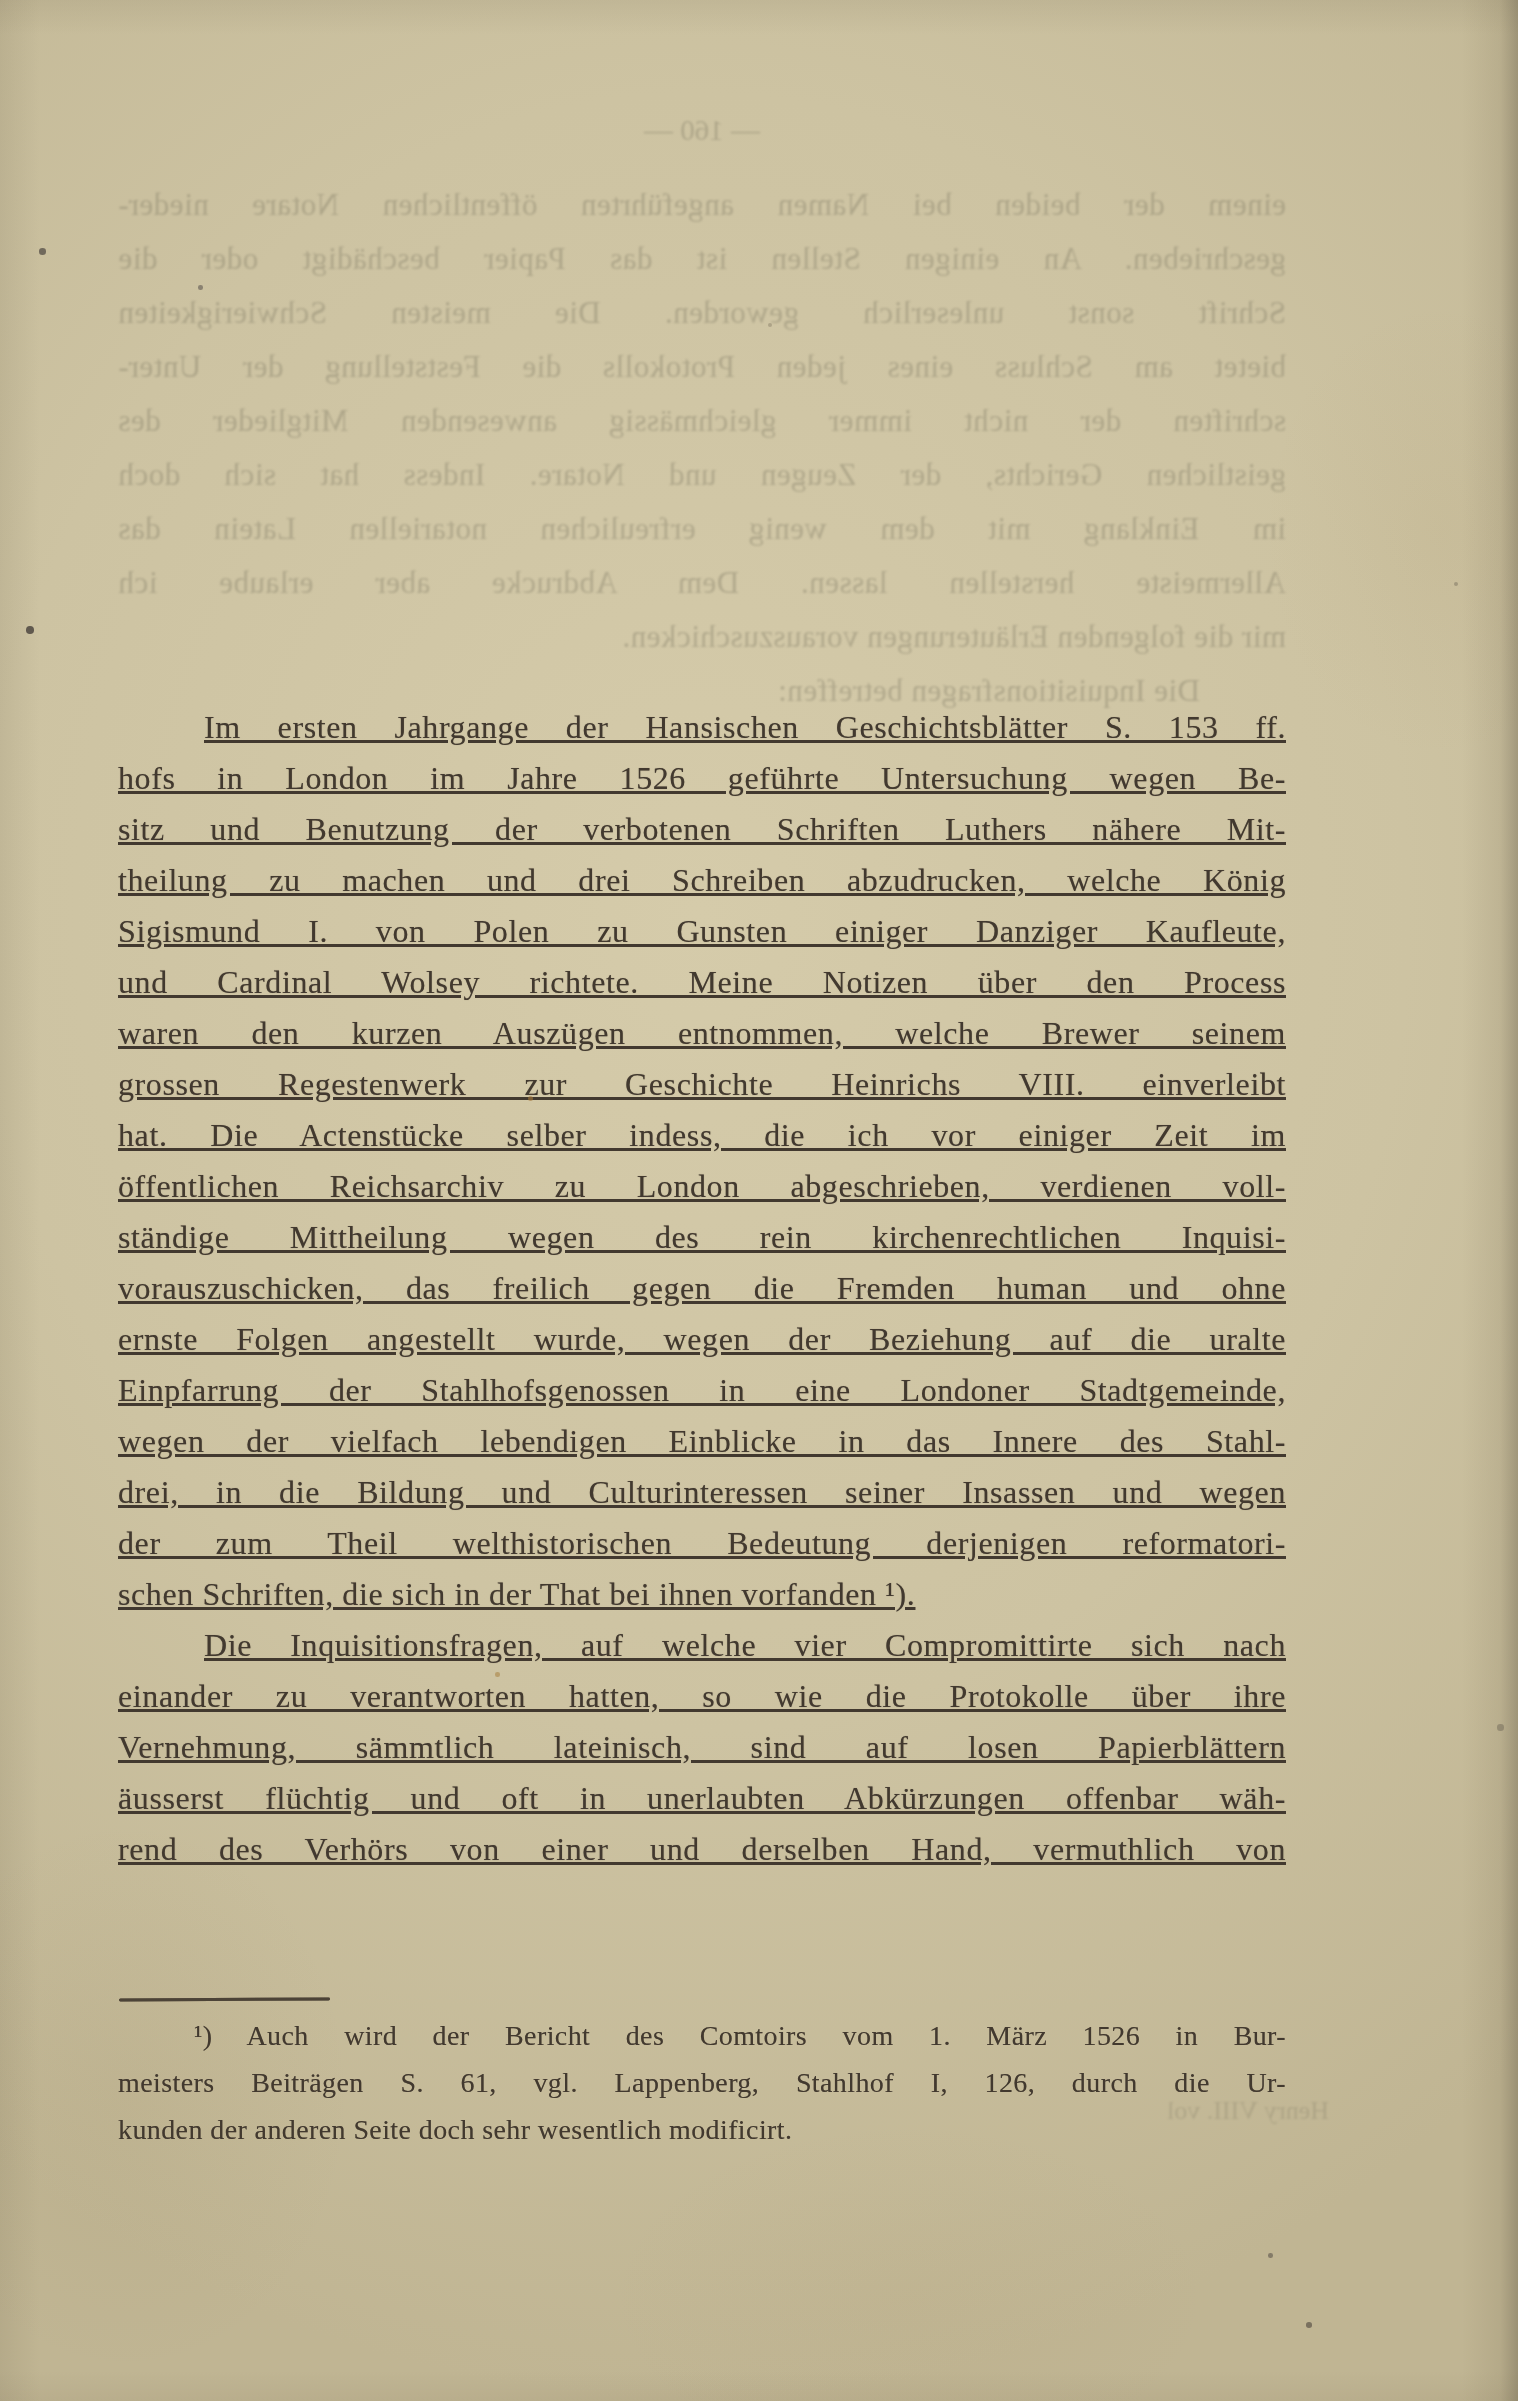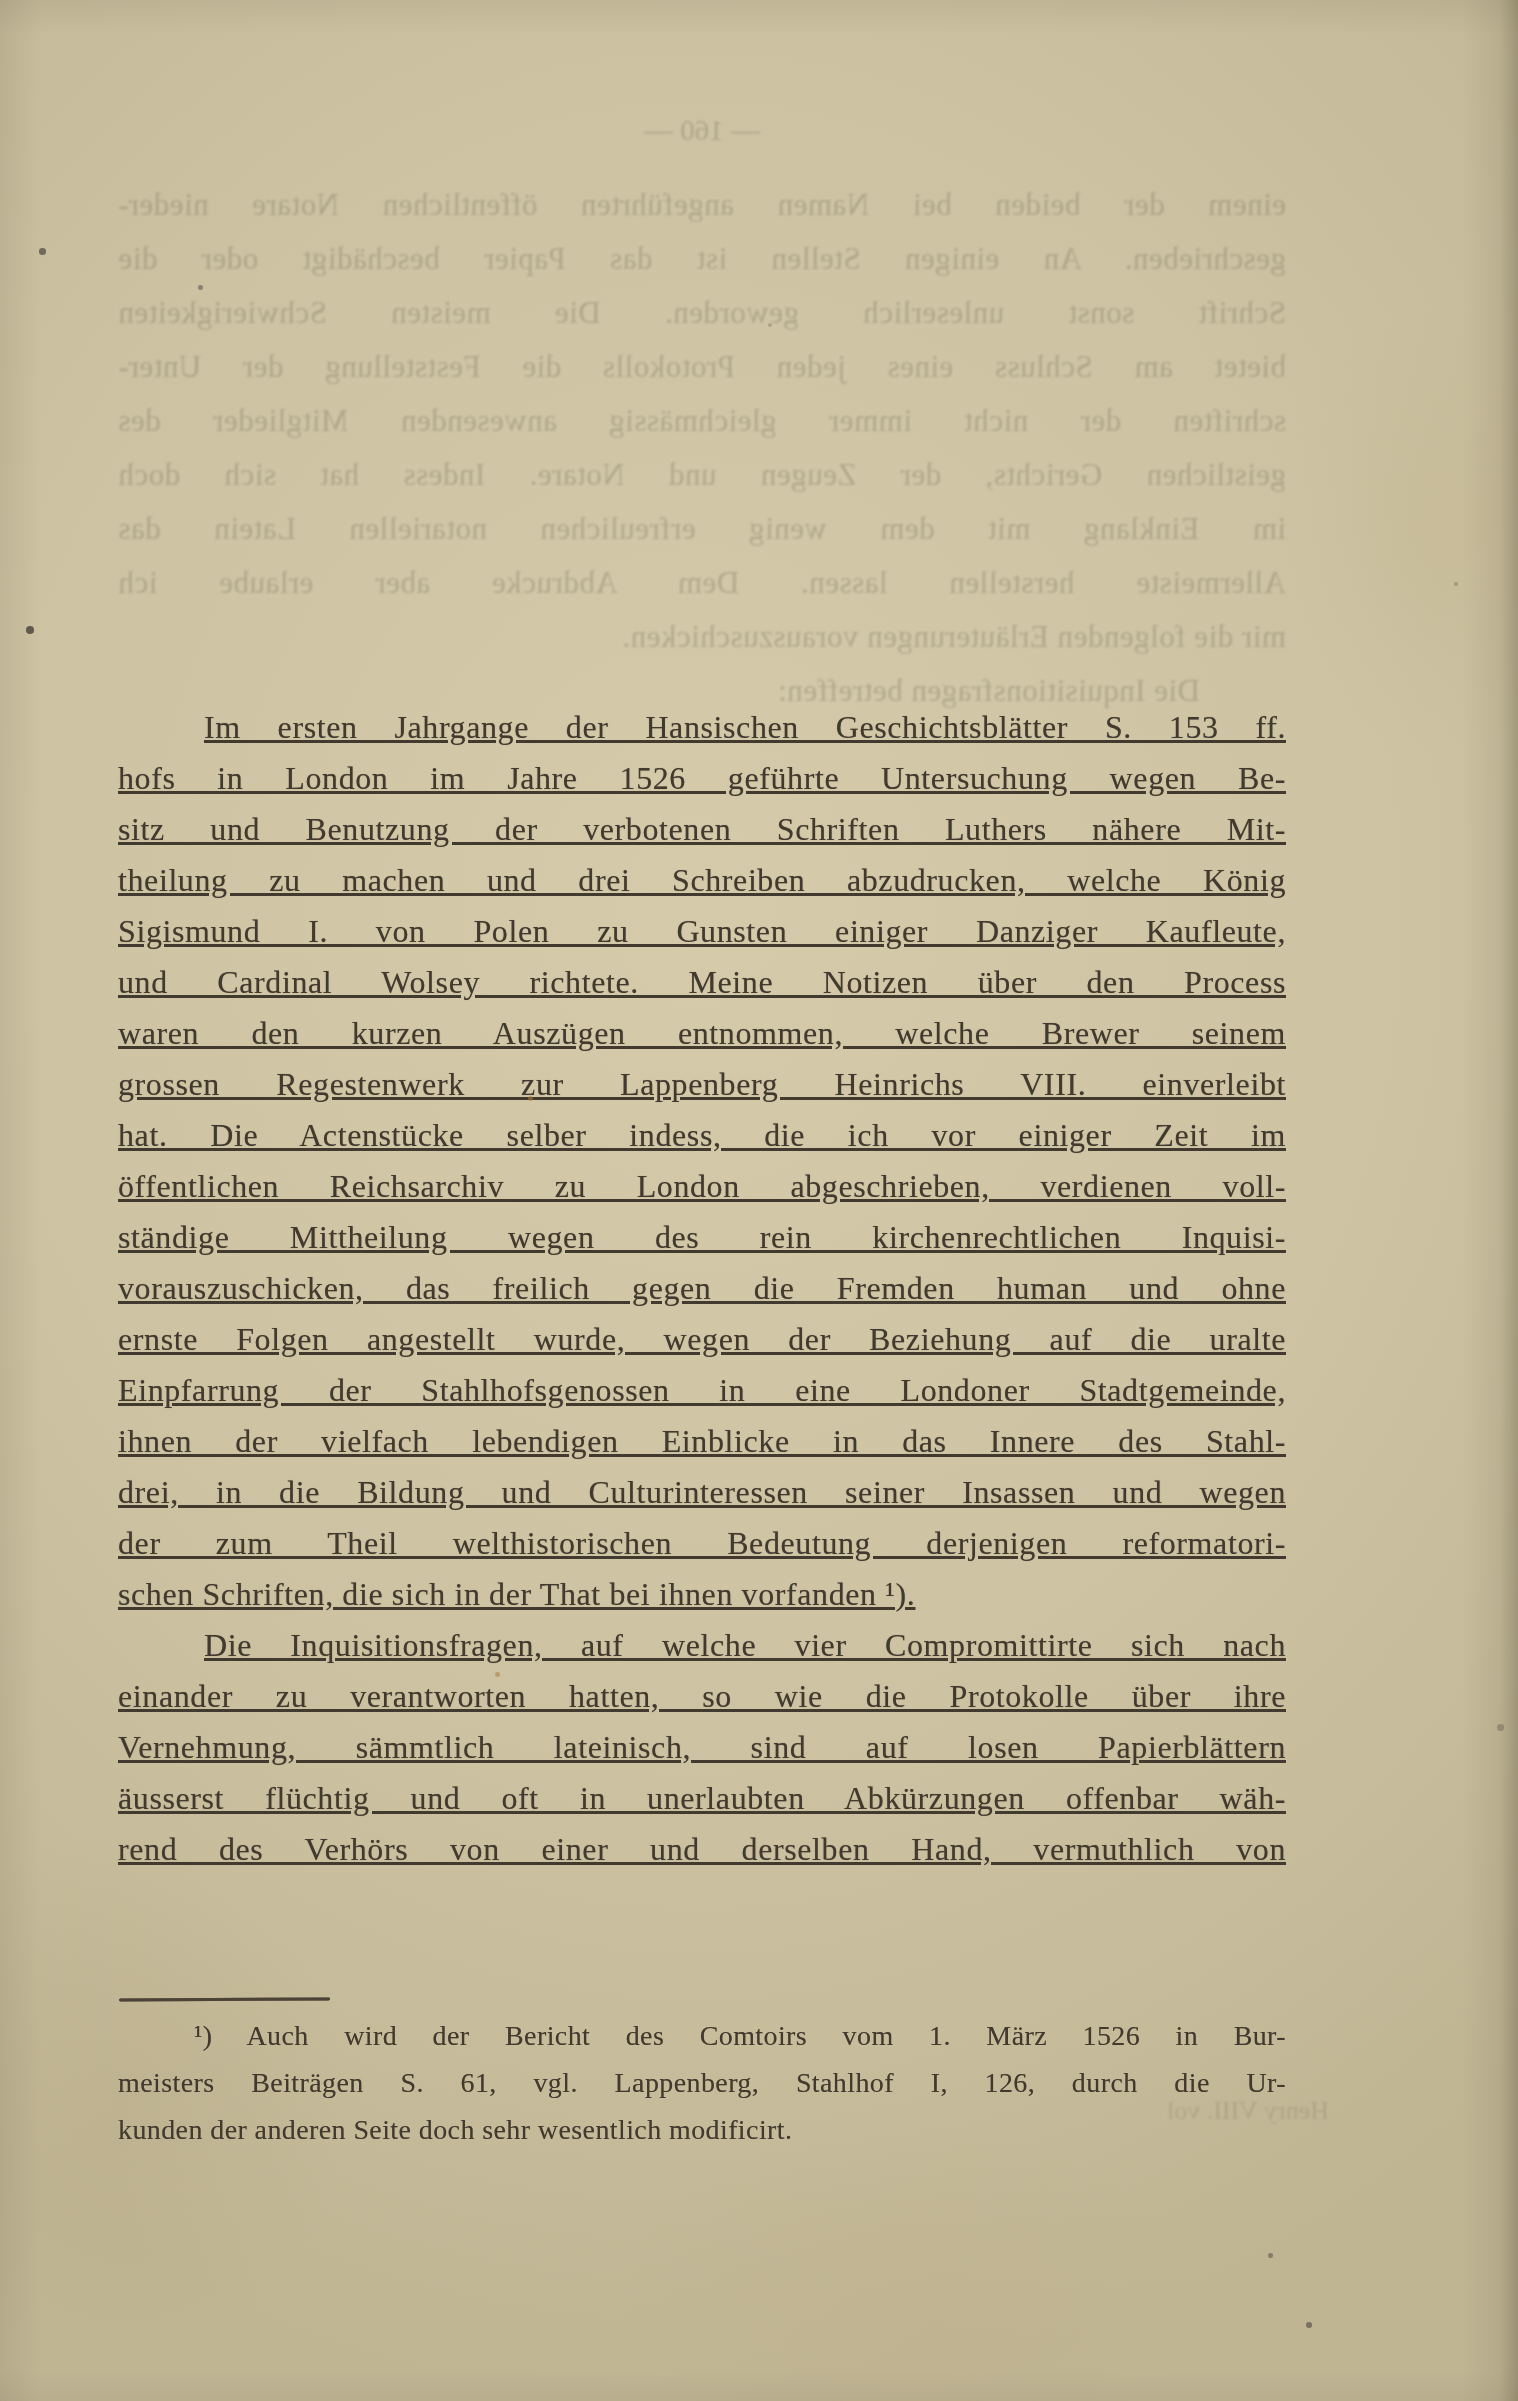--- a/index.html
+++ b/index.html
@@ -68,28 +68,28 @@
     </div>
 
   <div class="textcol main" id="main-lines">
       <div class="line indent">Im ersten Jahrgange der Hansischen Geschichtsblätter S. 153 ff.</div>
       <div class="line">hofs in London im Jahre 1526 geführte Untersuchung wegen Be-</div>
       <div class="line">sitz und Benutzung der verbotenen Schriften Luthers nähere Mit-</div>
       <div class="line">theilung zu machen und drei Schreiben abzudrucken, welche König</div>
       <div class="line">Sigismund I. von Polen zu Gunsten einiger Danziger Kaufleute,</div>
       <div class="line">und Cardinal Wolsey richtete.  Meine Notizen über den Process</div>
       <div class="line">waren den kurzen Auszügen entnommen, welche Brewer seinem</div>
-      <div class="line">grossen Regestenwerk zur Lappenberg Heinrichs VIII. einverleibt</div>
+      <div class="line">grossen Regestenwerk zur Geschichte Heinrichs VIII. einverleibt</div>
       <div class="line">hat.  Die Actenstücke selber indess, die ich vor einiger Zeit im</div>
       <div class="line">öffentlichen Reichsarchiv zu London abgeschrieben, verdienen voll-</div>
       <div class="line">ständige Mittheilung wegen des rein kirchenrechtlichen Inquisi-</div>
       <div class="line">vorauszuschicken, das freilich gegen die Fremden human und ohne</div>
       <div class="line">ernste Folgen angestellt wurde, wegen der Beziehung auf die uralte</div>
       <div class="line">Einpfarrung der Stahlhofsgenossen in eine Londoner Stadtgemeinde,</div>
-      <div class="line">ihnen der vielfach lebendigen Einblicke in das Innere des Stahl-</div>
+      <div class="line">wegen der vielfach lebendigen Einblicke in das Innere des Stahl-</div>
       <div class="line">drei, in die Bildung und Culturinteressen seiner Insassen und wegen</div>
       <div class="line">der zum Theil welthistorischen Bedeutung derjenigen reformatori-</div>
       <div class="line end">schen Schriften, die sich in der That bei ihnen vorfanden ¹).</div>
       <div class="line indent">Die Inquisitionsfragen, auf welche vier Compromittirte sich nach</div>
       <div class="line">einander zu verantworten hatten, so wie die Protokolle über ihre</div>
       <div class="line">Vernehmung, sämmtlich lateinisch, sind auf losen Papierblättern</div>
       <div class="line">äusserst flüchtig und oft in unerlaubten Abkürzungen offenbar wäh-</div>
       <div class="line">rend des Verhörs von einer und derselben Hand, vermuthlich von</div>
     </div>
 

